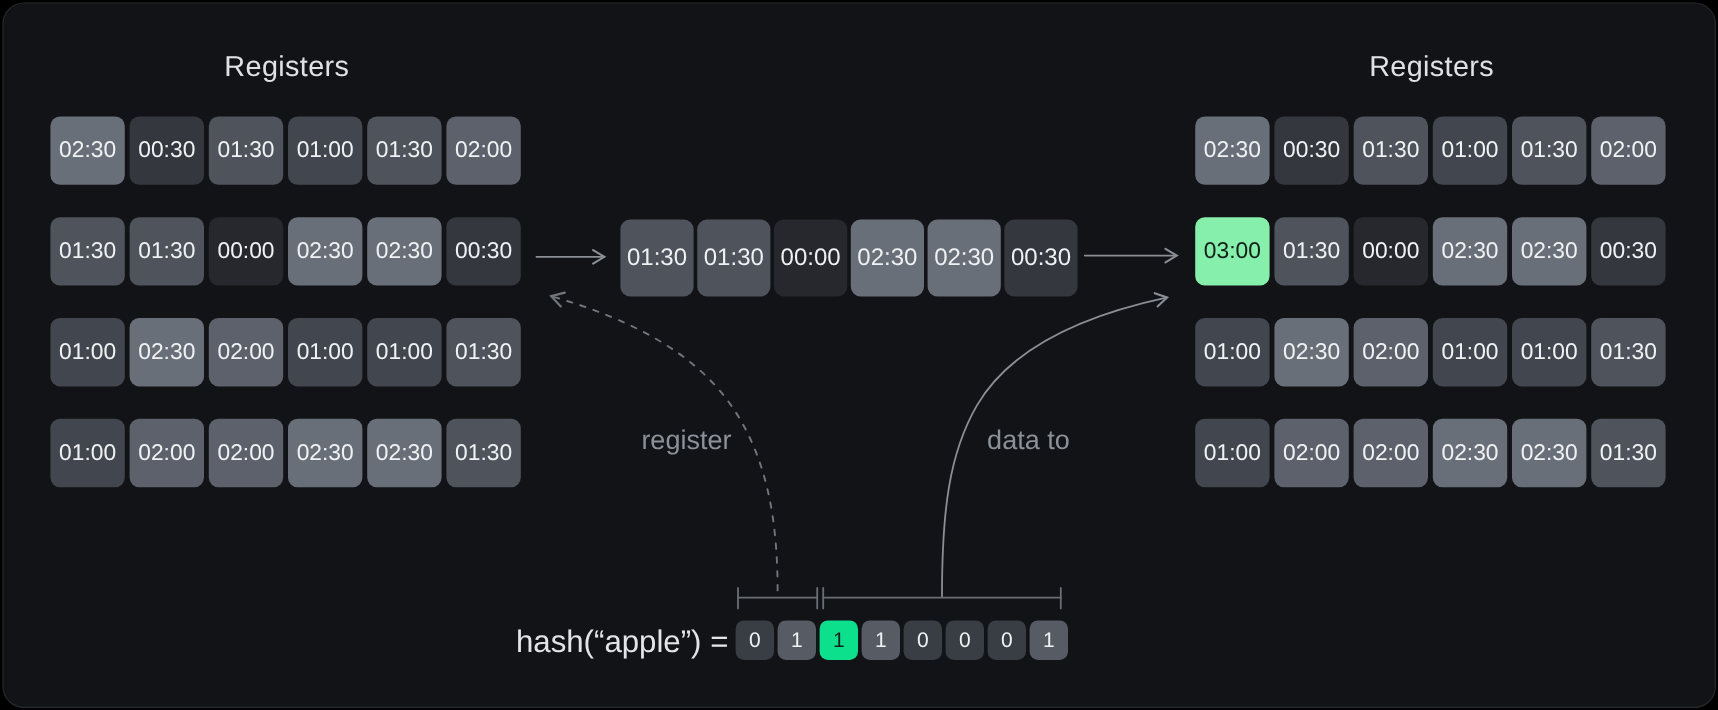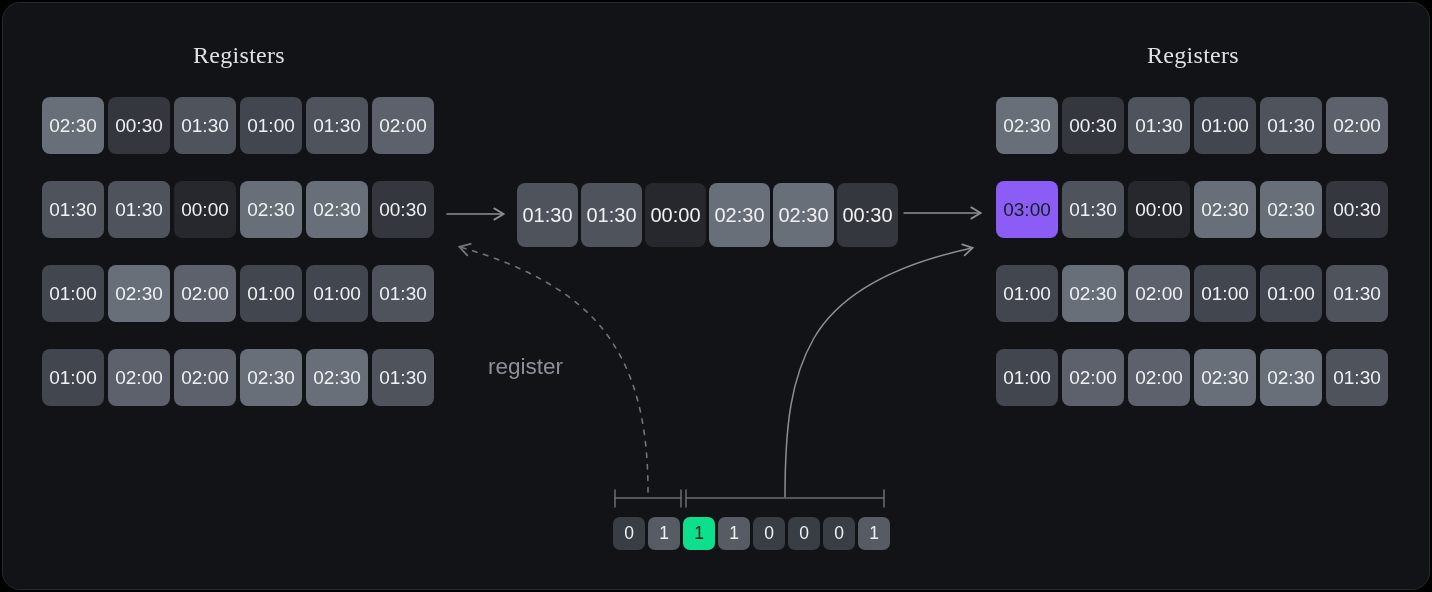--- a/index.html
+++ b/index.html
@@ -3,36 +3,36 @@
 <meta charset="utf-8">
 <style>
   html,body{margin:0;padding:0;background:#000;width:1432px;height:592px;overflow:hidden;
     font-family:"Liberation Sans", sans-serif;}
   .card{position:absolute;left:2px;top:2px;width:1426px;height:586px;background:#121316;
     border:1px solid #26292d;border-radius:18px;}
   .layer{position:absolute;left:0;top:0;width:1432px;height:592px;}
   .overlay{position:absolute;left:0;top:0;pointer-events:none;}
 
   .grid-title{position:absolute;top:42px;width:394px;text-align:center;
-    color:var(--title-text);font-size:24px;letter-spacing:.3px;font-family:Liberation Serif, serif;}
+    color:var(--title-text);font-size:24px;letter-spacing:.3px;}
   .title-left{left:42px;}
   .title-right{left:996px;}
 
   .reg-grid{position:absolute;display:grid;grid-template-columns:repeat(6,62px);
     grid-auto-rows:57px;column-gap:4px;row-gap:27px;}
   .grid-left{left:42px;top:97px;}
   .grid-right{left:996px;top:97px;}
 
   .cell{display:flex;align-items:center;justify-content:center;border-radius:8px;
     color:var(--cell-text);font-size:19px;}
   .mid-row{position:absolute;left:517px;top:183px;display:flex;gap:3px;}
   .mid-row .cell{width:61px;height:64px;font-size:20px;}
   .cell.hl{color:var(--highlight-text);}
 
-  .note{position:absolute;width:168px;color:var(--muted-text);
+  .note{position:absolute;width:168px;text-align:center;color:var(--muted-text);
     font-size:22.5px;line-height:30px;}
   .note-left{left:488px;top:352px;}
   .note-right{left:773px;top:352px;}
 
   .hash-label{position:absolute;left:300px;top:519px;width:307px;text-align:right;
     color:#e2e4e7;font-size:26px;}
   .bits{position:absolute;left:613px;top:517px;display:flex;gap:3px;}
   .bit{width:32px;height:33px;display:flex;align-items:center;justify-content:center;
     border-radius:7px;color:var(--cell-text);font-size:17.5px;}
   .bit.hl{color:var(--highlight-text);}
@@ -106,21 +106,21 @@
       <div class="cell" style="background: rgb(105, 111, 121);">02:30</div>
       <div class="cell" style="background: rgb(78, 83, 92);">01:30</div>
     </div>
   <div class="reg-grid grid-right" id="grid-right">
       <div class="cell" style="background: rgb(105, 111, 121);">02:30</div>
       <div class="cell" style="background: rgb(52, 55, 61);">00:30</div>
       <div class="cell" style="background: rgb(78, 83, 92);">01:30</div>
       <div class="cell" style="background: rgb(66, 70, 78);">01:00</div>
       <div class="cell" style="background: rgb(78, 83, 92);">01:30</div>
       <div class="cell" style="background: rgb(92, 97, 107);">02:00</div>
-      <div class="cell hl" style="background: #8b5cf6;">03:00</div>
+      <div class="cell hl" style="background: #86efac;">03:00</div>
       <div class="cell" style="background: rgb(78, 83, 92);">01:30</div>
       <div class="cell" style="background: rgb(38, 40, 45);">00:00</div>
       <div class="cell" style="background: rgb(105, 111, 121);">02:30</div>
       <div class="cell" style="background: rgb(105, 111, 121);">02:30</div>
       <div class="cell" style="background: rgb(52, 55, 61);">00:30</div>
       <div class="cell" style="background: rgb(66, 70, 78);">01:00</div>
       <div class="cell" style="background: rgb(105, 111, 121);">02:30</div>
       <div class="cell" style="background: rgb(92, 97, 107);">02:00</div>
       <div class="cell" style="background: rgb(66, 70, 78);">01:00</div>
       <div class="cell" style="background: rgb(66, 70, 78);">01:00</div>
@@ -139,22 +139,24 @@
       <div class="cell" style="background: rgb(38, 40, 45);">00:00</div>
       <div class="cell" style="background: rgb(105, 111, 121);">02:30</div>
       <div class="cell" style="background: rgb(105, 111, 121);">02:30</div>
       <div class="cell" style="background: rgb(52, 55, 61);">00:30</div>
     </div>
 
   <div class="note note-left">
     <div>register</div>
   </div>
   <div class="note note-right">
+    <div>data to</div>
   </div>
 
+  <div class="hash-label">hash(“apple”) =</div>
   <div class="bits" id="bits">
       <div class="bit" style="background: rgb(57, 61, 68);">0</div>
       <div class="bit" style="background: rgb(86, 91, 100);">1</div>
       <div class="bit hl" style="background: rgb(13, 224, 140);">1</div>
       <div class="bit" style="background: rgb(86, 91, 100);">1</div>
       <div class="bit" style="background: rgb(57, 61, 68);">0</div>
       <div class="bit" style="background: rgb(57, 61, 68);">0</div>
       <div class="bit" style="background: rgb(57, 61, 68);">0</div>
       <div class="bit" style="background: rgb(86, 91, 100);">1</div>
     </div>

